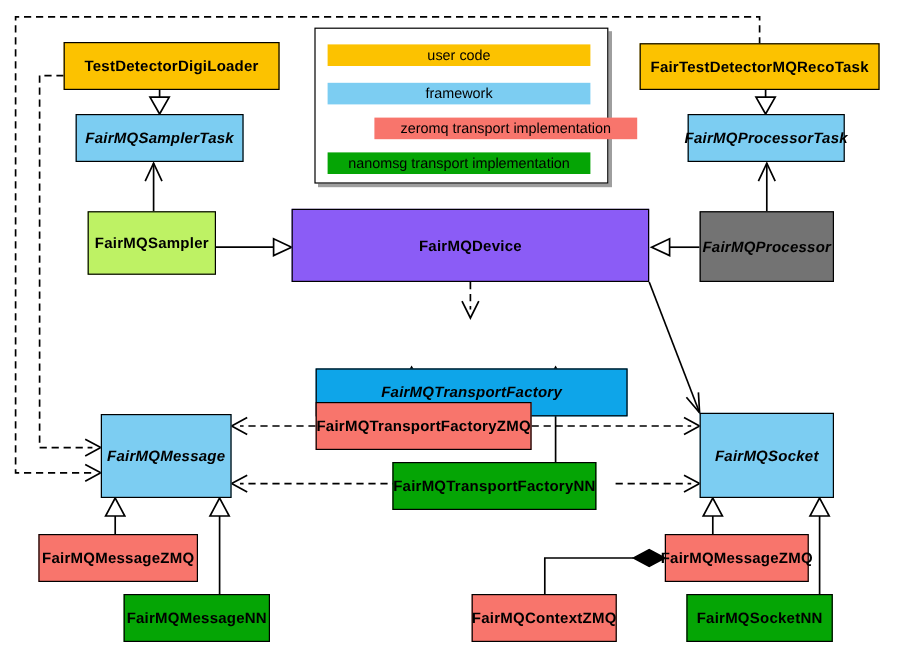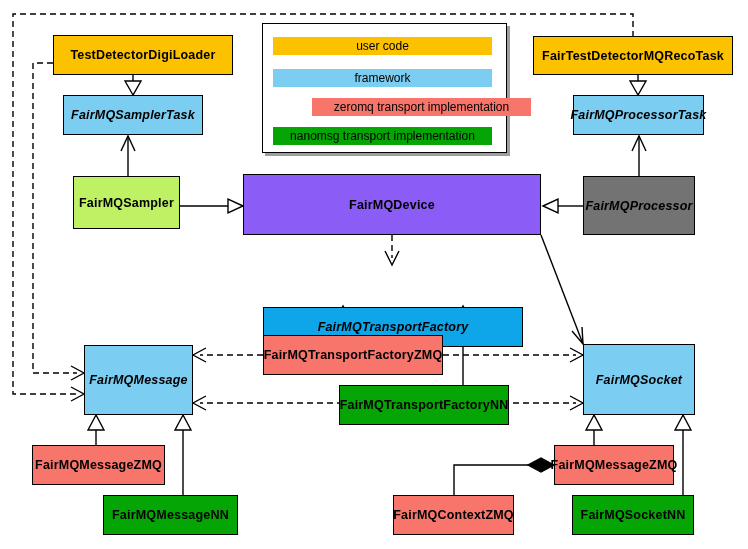--- a/index.html
+++ b/index.html
@@ -148,29 +148,29 @@
   <div class="node" style="left: 73px; top: 176px; width: 107px; height: 53px; background-color: #bef264;">FairMQSampler</div>
 
   <div class="node" style="left: 243px; top: 174px; width: 298px; height: 61px; background-color: #8b5cf6;">FairMQDevice</div>
 
   <div class="node" style="left: 583px; top: 176px; width: 112px; height: 59px; background-color: #737373; font-style: italic;">FairMQProcessor</div>
 
   <div class="node italic" style="left: 263px; top: 265px; width: 260px; height: 40px; background-color: #0ea5e9; margin-top: 42px;">FairMQTransportFactory</div>
 
   <div class="node" style="left: 263px; top: 335px; width: 180px; height: 40px; background-color: rgb(248, 117, 108);">FairMQTransportFactoryZMQ</div>
 
-  <div class="node" style="left: 339px; top: 385px; width: 170px; height: 40px; background-color: rgb(5, 165, 5);">FairMQTransportFactoryNN</div>
+  <div class="node" style="left: 327px; top: 385px; width: 170px; height: 40px; background-color: rgb(5, 165, 5);">FairMQTransportFactoryNN</div>
 
   <div class="node italic" style="left: 84px; top: 345px; width: 109px; height: 70px; background-color: rgb(124, 205, 242);">FairMQMessage</div>
 
   <div class="node italic" style="left: 583px; top: 344px; width: 112px; height: 71px; background-color: rgb(124, 205, 242);">FairMQSocket</div>
 
   <div class="node" style="left: 32px; top: 445px; width: 133px; height: 40px; background-color: rgb(248, 117, 108);">FairMQMessageZMQ</div>
 
-  <div class="node" style="left: 103px; top: 495px; width: 135px; height: 40px; background-color: rgb(5, 165, 5);">FairMQMessageNN</div>
+  <div class="node" style="left: 103px; top: 495px; width: 122px; height: 40px; background-color: rgb(5, 165, 5);">FairMQMessageNN</div>
 
   <div class="node" style="left: 393px; top: 495px; width: 121px; height: 40px; background-color: rgb(248, 117, 108);">FairMQContextZMQ</div>
 
   <div class="node" style="left: 554px; top: 445px; width: 120px; height: 40px; background-color: rgb(248, 117, 108);">FairMQMessageZMQ</div>
 
   <div class="node" style="left: 572px; top: 495px; width: 122px; height: 40px; background-color: rgb(5, 165, 5);">FairMQSocketNN</div>
 
 </div>
 
 </body></html>

